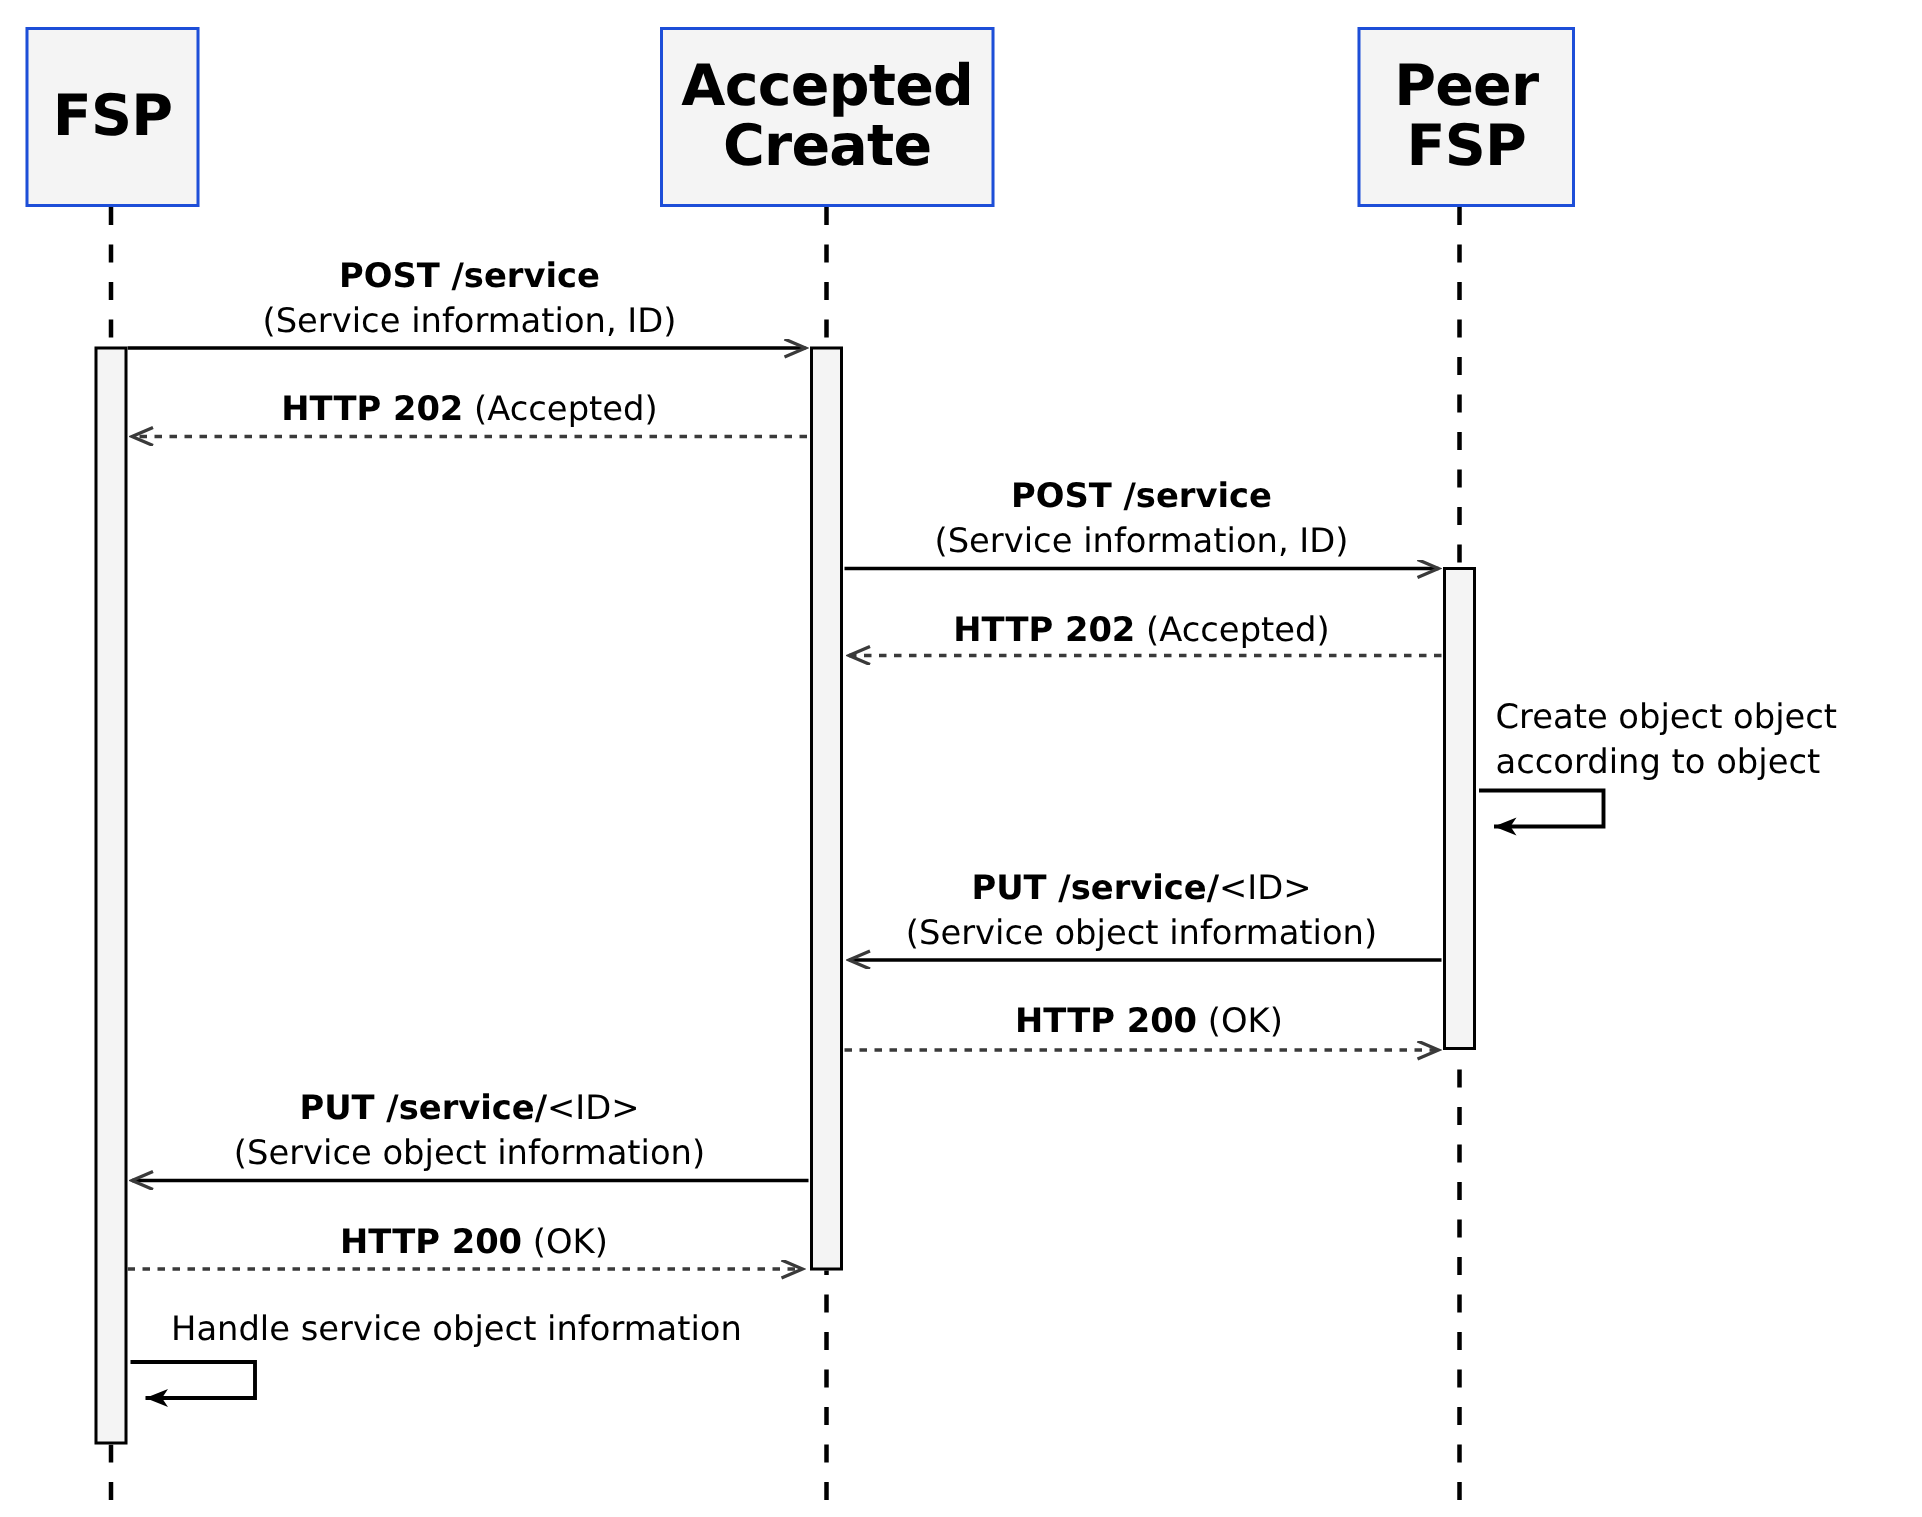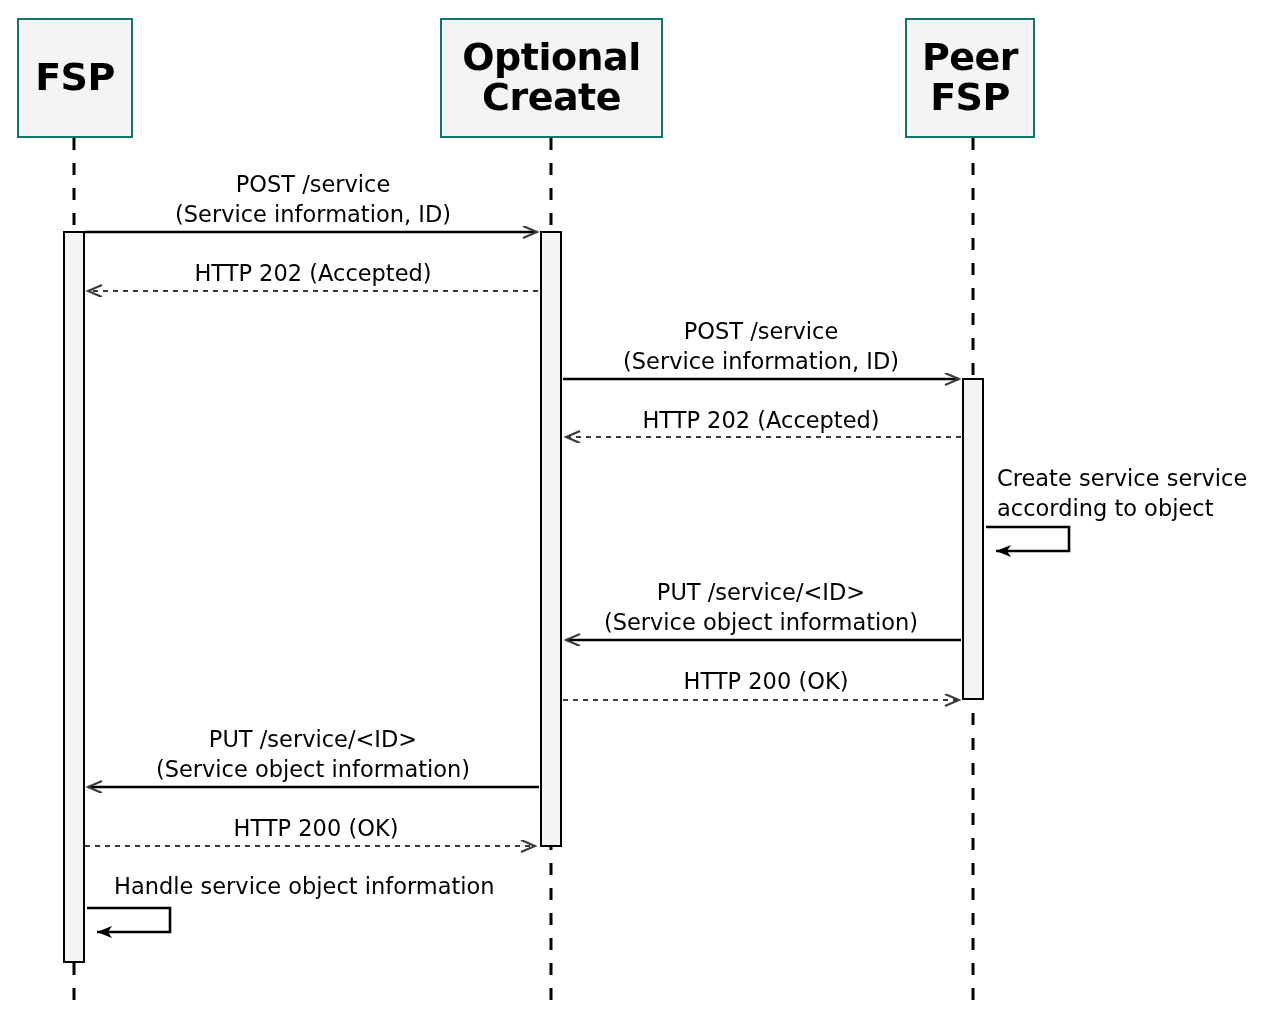--- a/index.html
+++ b/index.html
@@ -20,21 +20,21 @@
   svg.diagram-canvas {
     position: absolute;
     left: 0;
     top: 0;
     width: 1281px;
     height: 1011px;
   }
   .lifeline-box {
     position: absolute;
     background: #f4f4f4;
-    border: 2px solid #0f766e;
+    border: 2px solid #1d4ed8;
     box-sizing: border-box;
     display: flex;
     align-items: center;
     justify-content: center;
     text-align: center;
   }
   .lifeline-box .box-label {
     font-family: "DejaVu Sans", sans-serif;
     font-weight: bold;
     font-size: 38px;
@@ -58,21 +58,21 @@
     white-space: nowrap;
   }
   .msg-label.centered {
     text-align: center;
     transform: translateX(-50%);
   }
   .msg-label.left {
     text-align: left;
   }
   .msg-label .b {
-    font-weight: normal;
+    font-weight: bold;
     text-align: center;
   }
   .msg-label .i {
   }
   .msg-label .n {
     font-weight: normal;
   }
 </style>
 </head>
 <body>
@@ -116,26 +116,26 @@
 
     <path d="M87,908 L170,908 L170,932 L97,932" fill="none" stroke="#000000" stroke-width="2.6" marker-end="url(#arrowSolid)"></path>
   </svg>
 
   <div class="lifeline-box" style="left:17px; top:18px; width:116px; height:120px;">
     <div class="box-label">FSP</div>
   </div>
 
   <div class="lifeline-box" style="left:440px; top:18px; width:223px; height:120px;">
     <div class="box-label">
-      <span>Optional</span><br>
+      <span>Accepted</span><br>
       <span>Create</span>
     </div>
   </div>
 
-  <div class="lifeline-box" style="left:905px; top:18px; width:130px; height:120px;">
+  <div class="lifeline-box" style="left:905px; top:18px; width:145px; height:120px;">
     <div class="box-label">
       <span>Peer</span><br>
       <span>FSP</span>
     </div>
   </div>
 
   <div class="activation-bar" style="left:63px; top:231px; width:22px; height:732px;"></div>
   <div class="activation-bar" style="left:540px; top:231px; width:22px; height:616px;"></div>
   <div class="activation-bar" style="left:962px; top:378px; width:22px; height:322px;"></div>
 
@@ -151,21 +151,21 @@
   <div class="msg-label centered" style="left:761px; top:317px;">
     <span class="b">POST /service</span><br>
     <span class="n">(Service information, ID)</span>
   </div>
 
   <div class="msg-label centered" style="left:761px; top:406px;">
     <span class="b">HTTP 202</span><span class="n"> (Accepted)</span>
   </div>
 
   <div class="msg-label left" style="left:997px; top:464px;">
-    <span class="n">Create service service</span><br>
+    <span class="n">Create object object</span><br>
     <span class="n">according to object</span>
   </div>
 
   <div class="msg-label centered" style="left:761px; top:578px;">
     <span class="b">PUT /service/</span><span class="i">&lt;ID&gt;</span><br>
     <span class="n">(Service object information)</span>
   </div>
 
   <div class="msg-label centered" style="left:766px; top:667px;">
     <span class="b">HTTP 200</span><span class="n"> (OK)</span>

